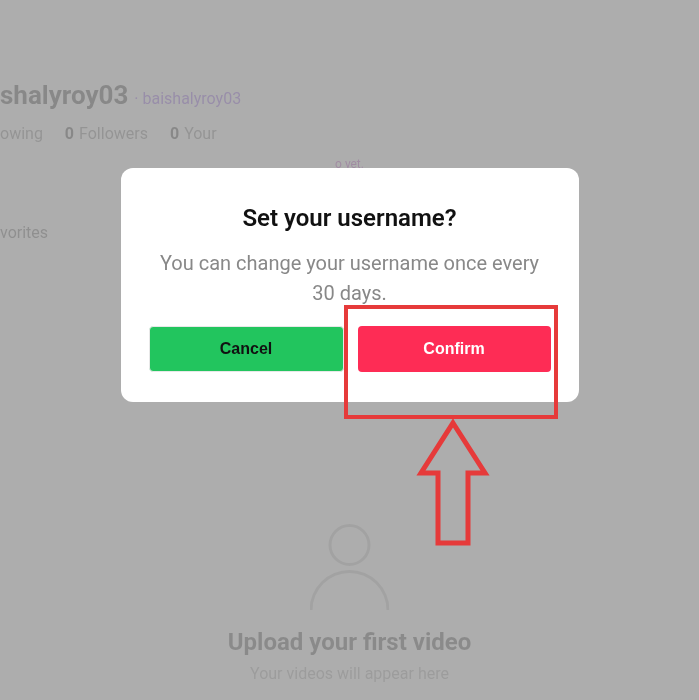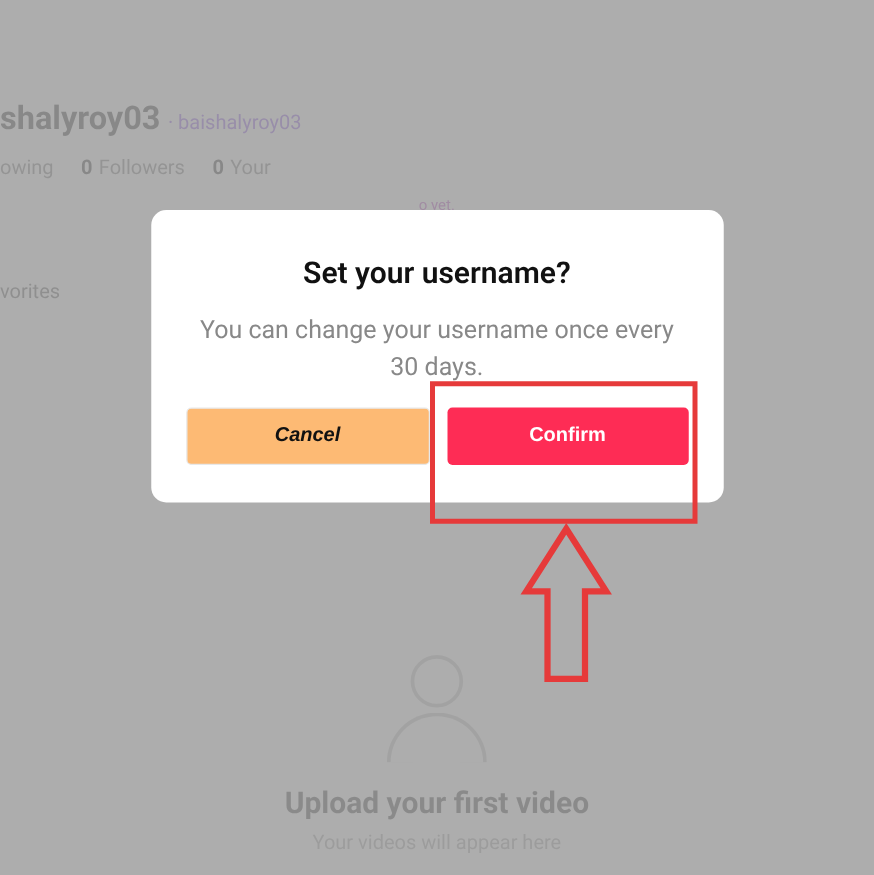--- a/index.html
+++ b/index.html
@@ -149,24 +149,23 @@
       border: none;
       border-radius: 4px;
       font-size: 16px;
       font-weight: 600;
       cursor: pointer;
       display: flex;
       align-items: center;
       justify-content: center;
     }
     .btn-cancel {
-      background: #fdba74;
+      background: #22c55e;
       color: #111;
       border: 1px solid #e8e8e8;
-      font-style: italic;
     }
     .btn-confirm {
       background: #fe2c55;
       color: #ffffff;
     }
     .confirm-highlight {
       position: absolute;
       border: 4px solid #e63a3a;
       pointer-events: none;
     }

